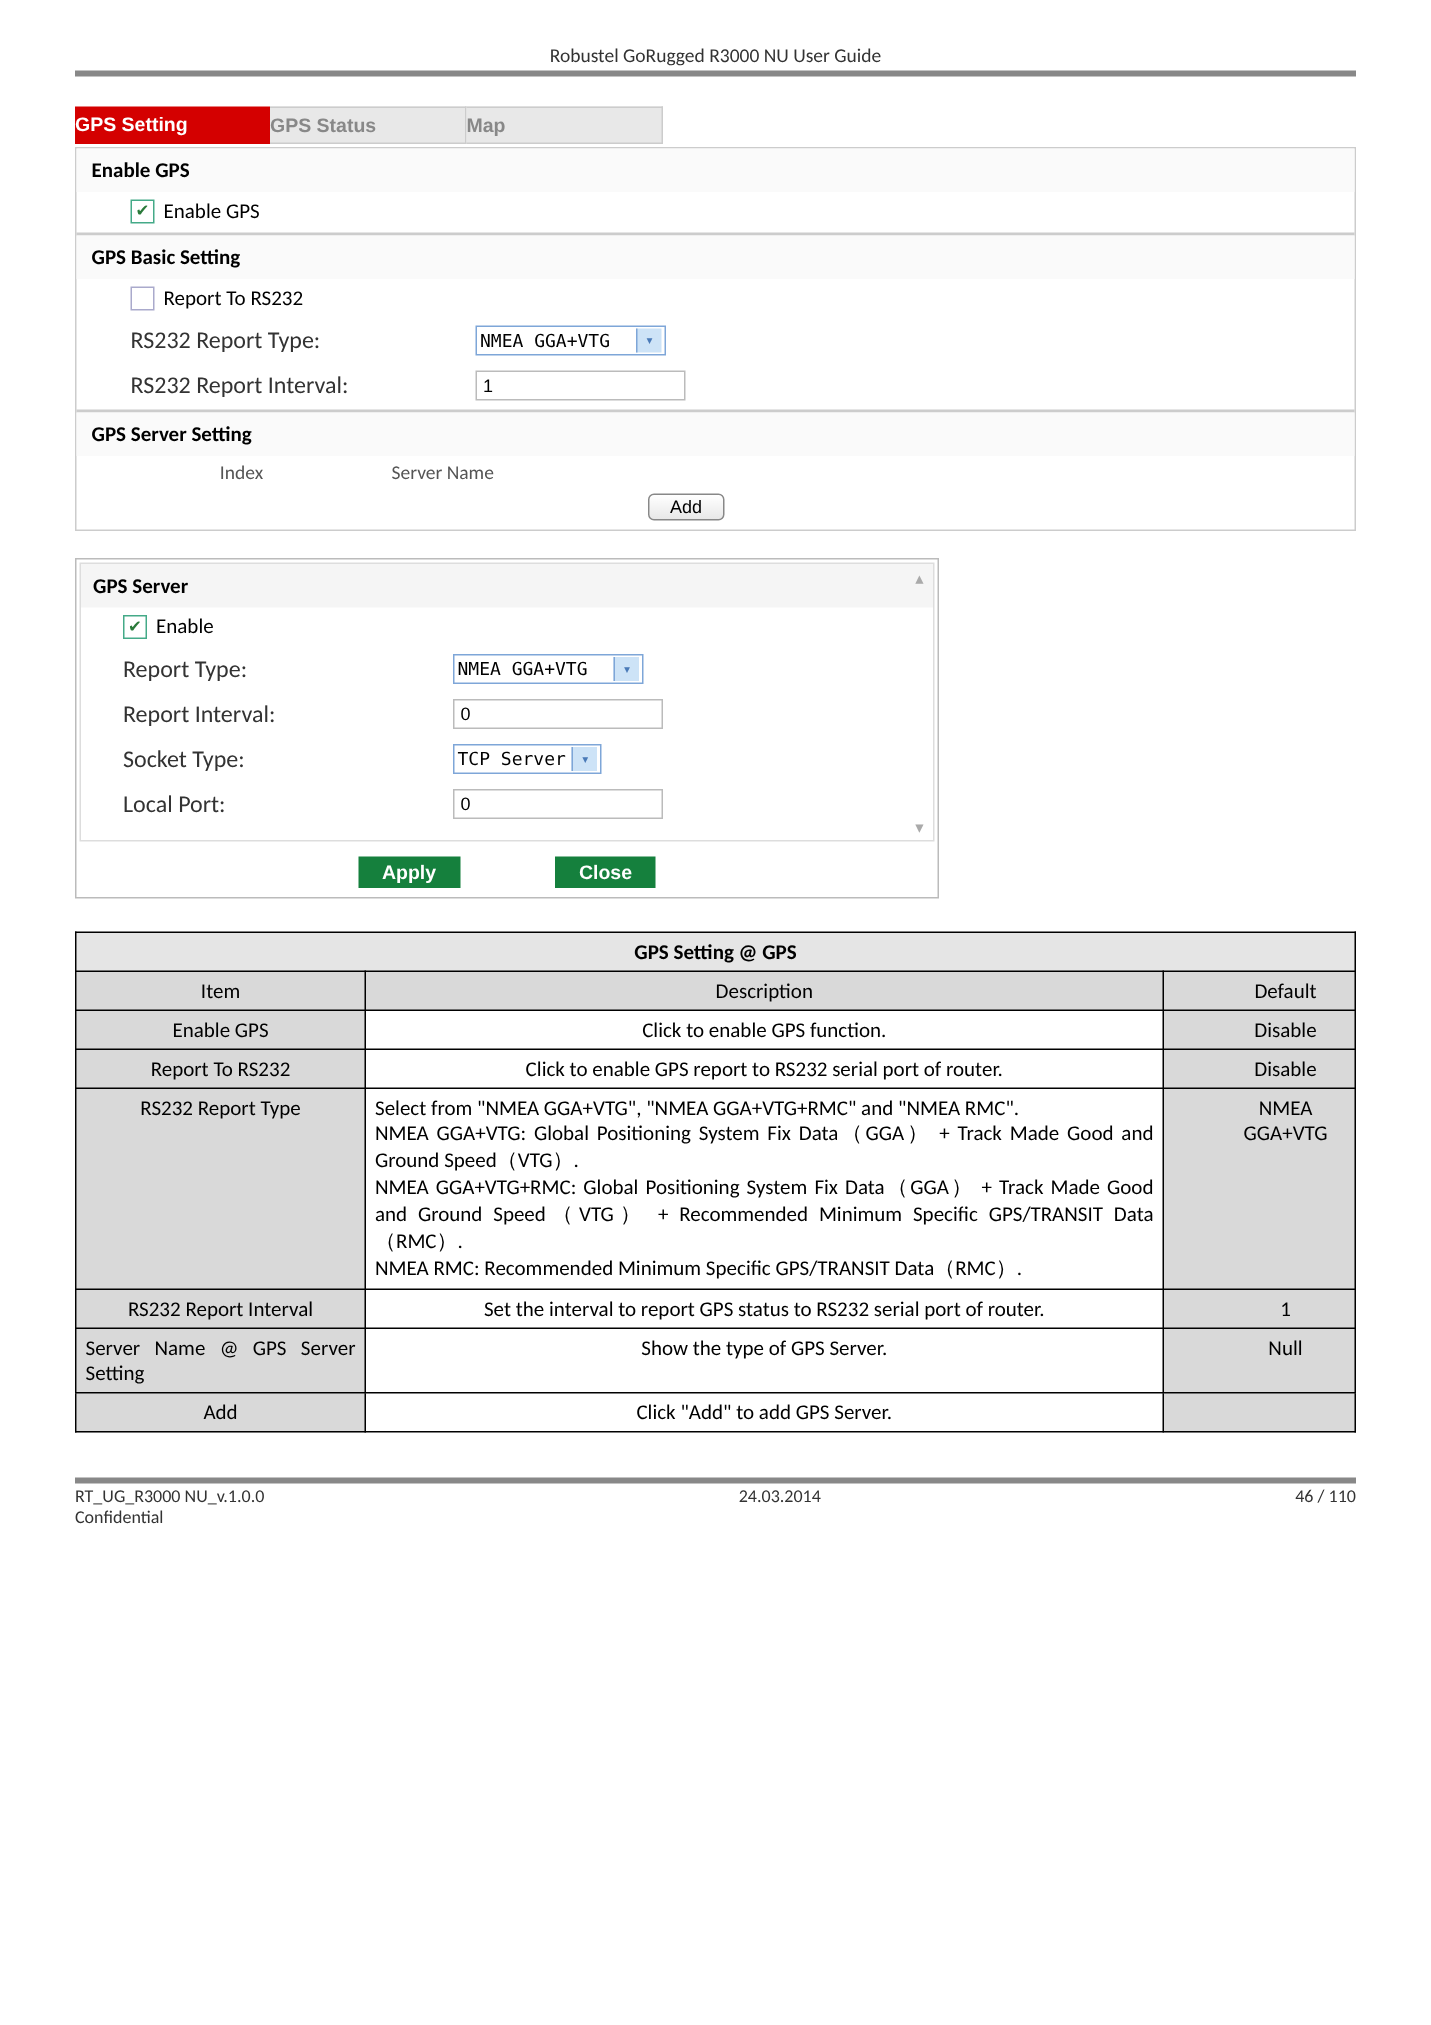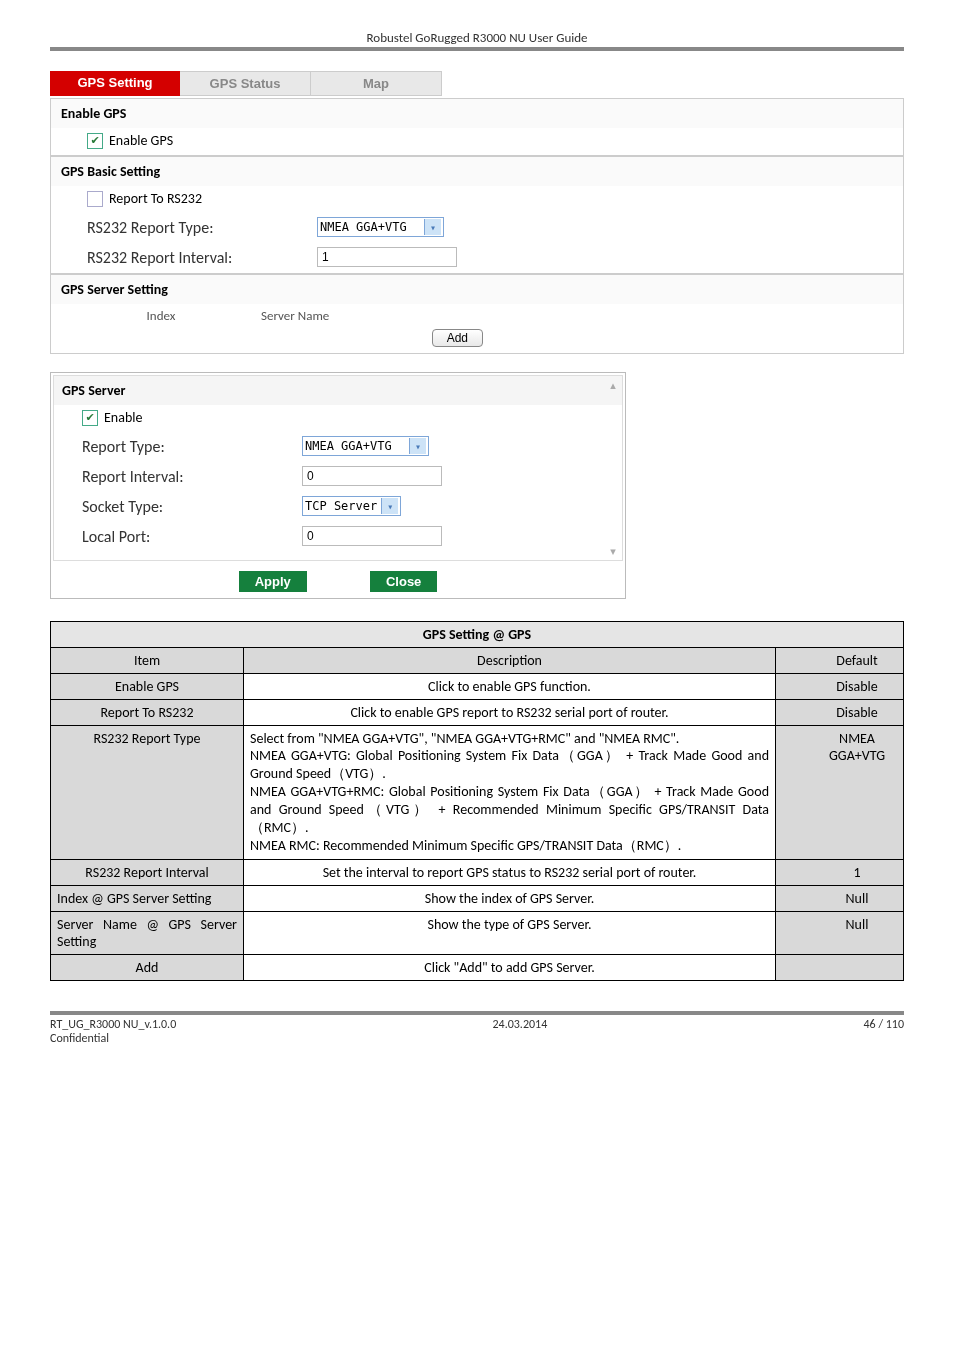--- a/index.html
+++ b/index.html
@@ -27,21 +27,21 @@
   }
   
   
   .tabs {
     display: flex;
     gap: 0;
   }
   .tab {
     padding: 4px 0;
     width: 130px;
-    text-align: center;
+    text-align: left;
     font-size: 13px;
     font-weight: bold;
     font-family: Arial, sans-serif;
   }
   .tab.active {
     background: #d40000;
     color: #fff;
   }
   .tab.inactive {
     background: #e8e8e8;
@@ -347,25 +347,20 @@
 NMEA GGA+VTG+RMC: Global Positioning System Fix Data（GGA） + Track Made Good and Ground Speed（VTG） + Recommended Minimum Specific GPS/TRANSIT Data（RMC）.
 NMEA RMC: Recommended Minimum Specific GPS/TRANSIT Data（RMC）.</td>
       <td class="col-def">NMEA GGA+VTG</td>
     </tr>
     <tr>
       <td class="col-item">RS232 Report Interval</td>
       <td class="wh">Set the interval to report GPS status to RS232 serial port of router.</td>
       <td class="col-def">1</td>
     </tr>
     <tr>
-      <td class="col-item just">Index @ GPS Server Setting</td>
-      <td class="wh">Show the index of GPS Server.</td>
-      <td class="col-def">Null</td>
-    </tr>
-    <tr>
       <td class="col-item just">Server Name @ GPS Server Setting</td>
       <td class="wh">Show the type of GPS Server.</td>
       <td class="col-def">Null</td>
     </tr>
     <tr>
       <td class="col-item">Add</td>
       <td class="wh">Click "Add" to add GPS Server.</td>
       <td class="col-def"></td>
     </tr>
   </tbody>

